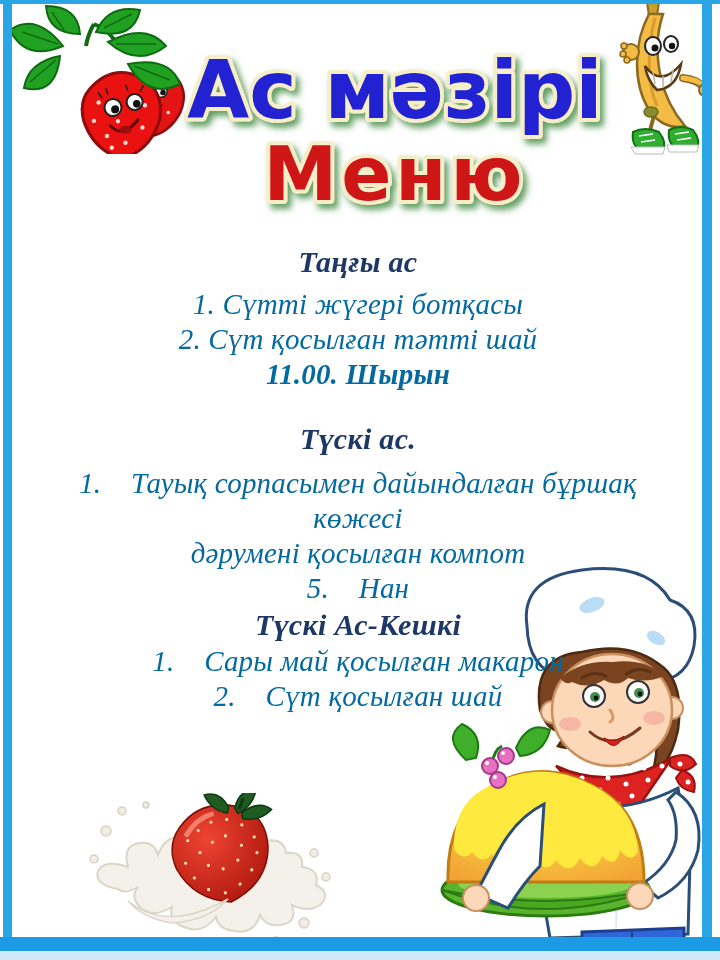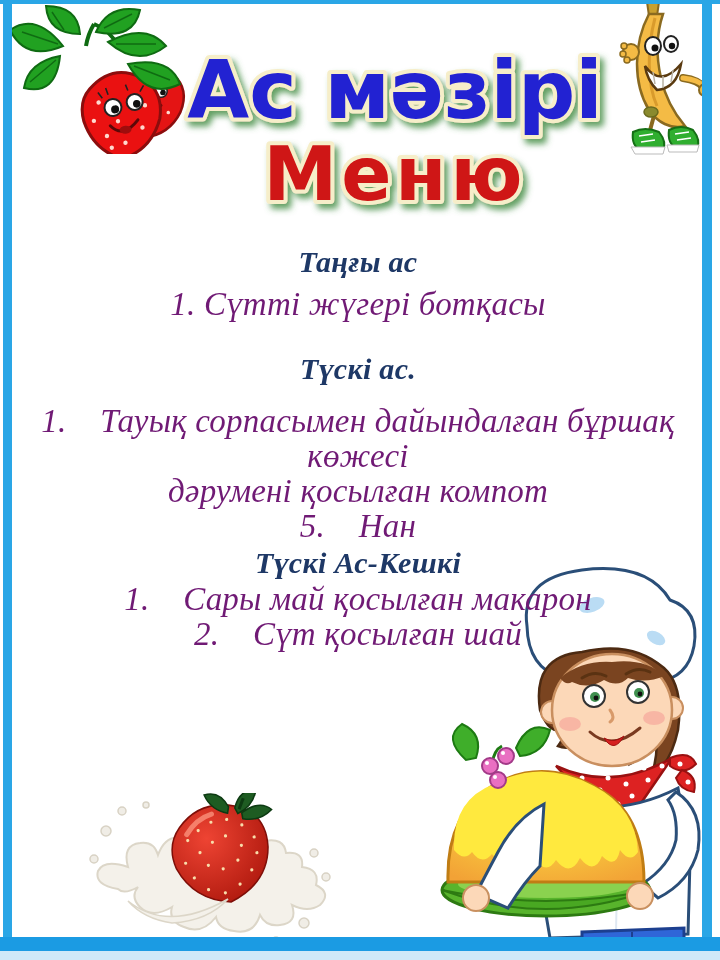--- a/index.html
+++ b/index.html
@@ -17,22 +17,22 @@
   
   .title-svg{position:absolute;left:0;top:18px;width:720px;height:200px;z-index:2;}
   .title-text{font-family:"DejaVu Sans", sans-serif;font-weight:bold;
               paint-order:stroke fill;stroke-linejoin:round;}
 
   
   .menu{position:absolute;left:20px;right:24px;top:243px;text-align:center;z-index:3;}
   .sec-heading{font-size:30px;line-height:38px;font-weight:bold;font-style:italic;color:#1e3866;letter-spacing:.3px;}
   .sec-heading.gap{margin-top:28px;}
   .after-h1{margin-bottom:6px;}
-  .after-h2{margin-bottom:16px;}
-  .menu-line{font-size:33px;line-height:35px;font-style:italic;color:#701a75;letter-spacing:.2px;white-space:pre-wrap;font-family:Liberation Serif, serif;}
+  .after-h2{margin-bottom:8px;}
+  .menu-line{font-size:29px;line-height:35px;font-style:italic;color:#0369a1;letter-spacing:.2px;white-space:pre-wrap;font-family:Liberation Serif, serif;}
   .bold-line{font-weight:bold;}
 
   
   .deco{position:absolute;z-index:1;}
   .deco-strawberries{left:8px;top:4px;width:185px;height:150px;}
   .deco-banana{left:597px;top:0;width:115px;height:160px;}
   .deco-chef{left:432px;top:560px;width:285px;height:395px;}
   .deco-splash{left:88px;top:793px;width:245px;height:160px;}
 </style>
 </head>
@@ -276,20 +276,22 @@
         <path d="M80,10 Q74,-8 58,-6 Q62,10 78,16 Z"></path>
       </g>
       <path d="M90,14 L96,4" stroke="#0d3a12" stroke-width="3"></path>
     </g>
     <path d="M40,108 Q80,140 140,106 Q120,128 84,130 Q56,126 40,108 Z" fill="#f4f1ea" stroke="#dcd6c8" stroke-width="1.5"></path>
   </svg>
 
   <div class="menu">
     <div class="sec-heading after-h1">Таңғы ас</div>
     <div class="menu-line">1. Сүтті жүгері ботқасы</div>
+    <div class="menu-line">2. Сүт қосылған тәтті шай</div>
+    <div class="menu-line bold-line">11.00. Шырын</div>
 
     <div class="sec-heading gap after-h2">Түскі ас.</div>
     <div class="menu-line">1.&nbsp;&nbsp;&nbsp; Тауық сорпасымен дайындалған бұршақ</div>
     <div class="menu-line">көжесі</div>
     <div class="menu-line">дәрумені қосылған компот</div>
     <div class="menu-line">5.&nbsp;&nbsp;&nbsp; Нан</div>
 
     <div class="sec-heading">Түскі Ас-Кешкі</div>
     <div class="menu-line">1.&nbsp;&nbsp;&nbsp; Сары май қосылған макарон</div>
     <div class="menu-line">2.&nbsp;&nbsp;&nbsp; Сүт қосылған шай</div>

